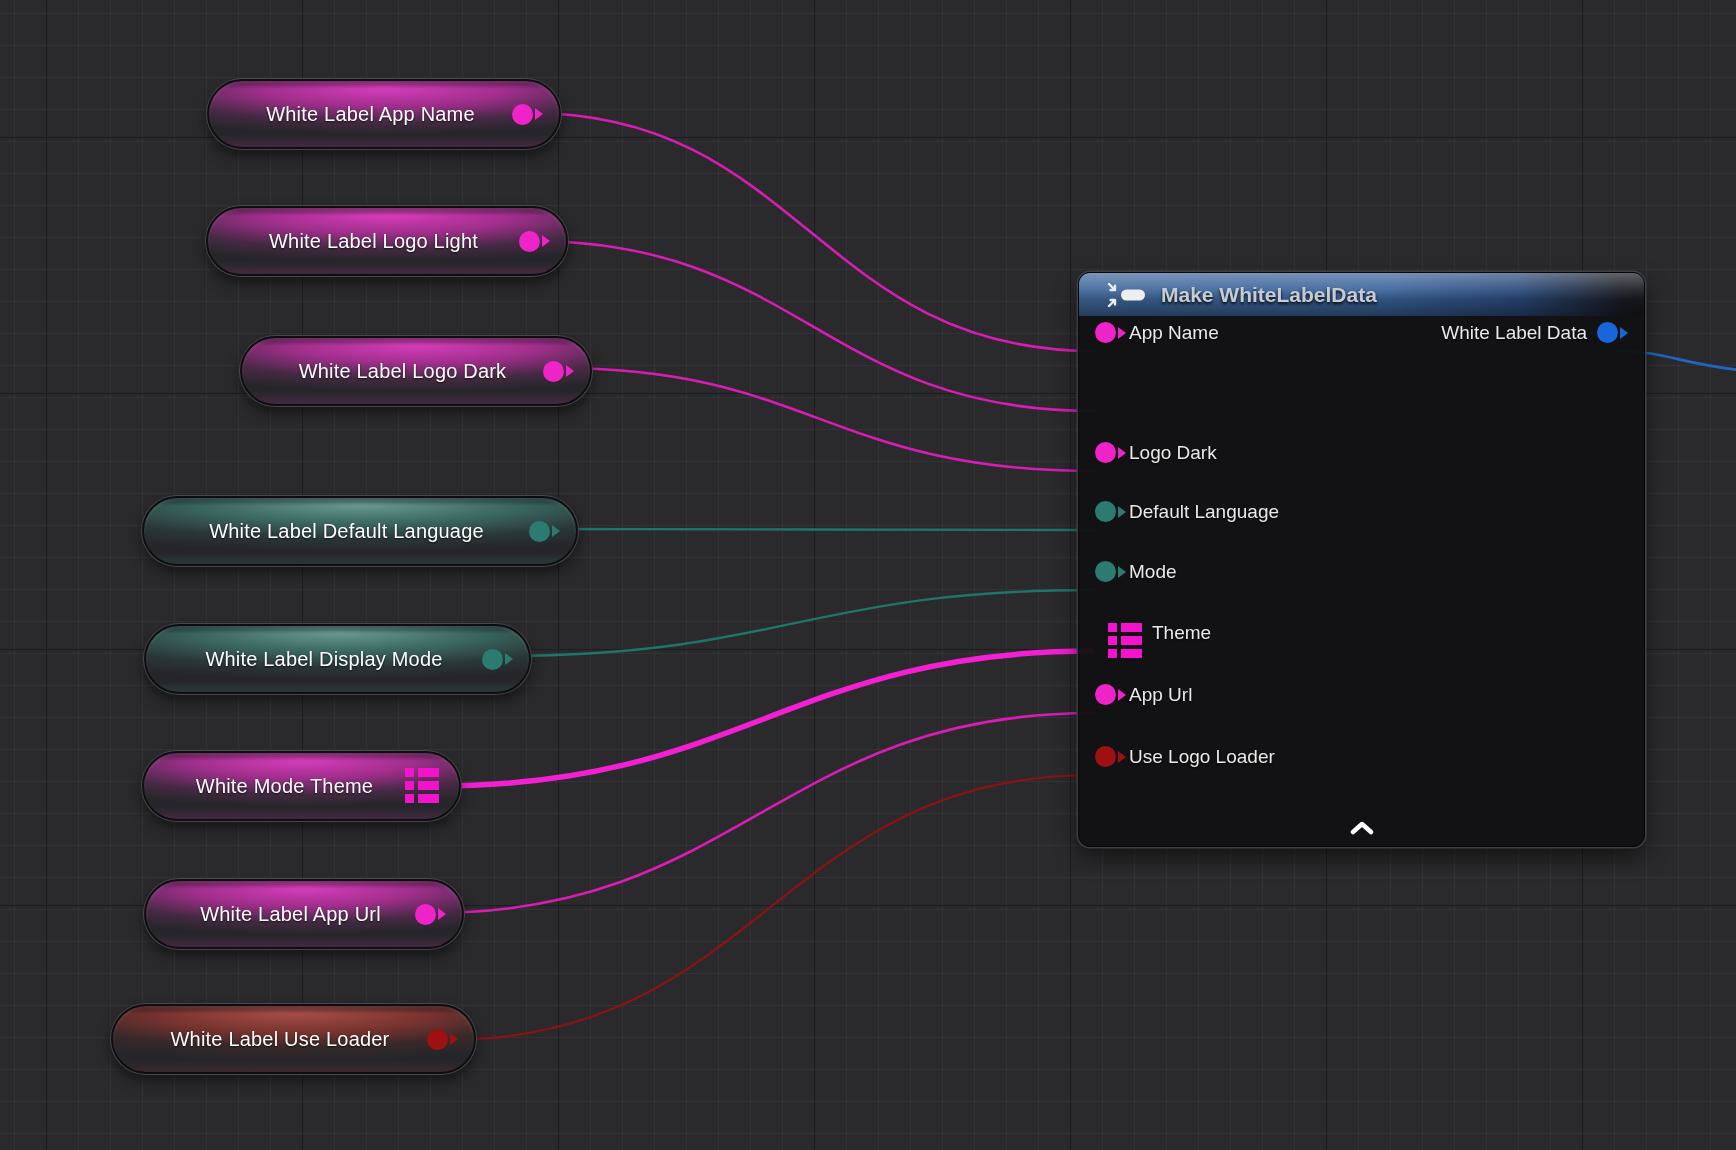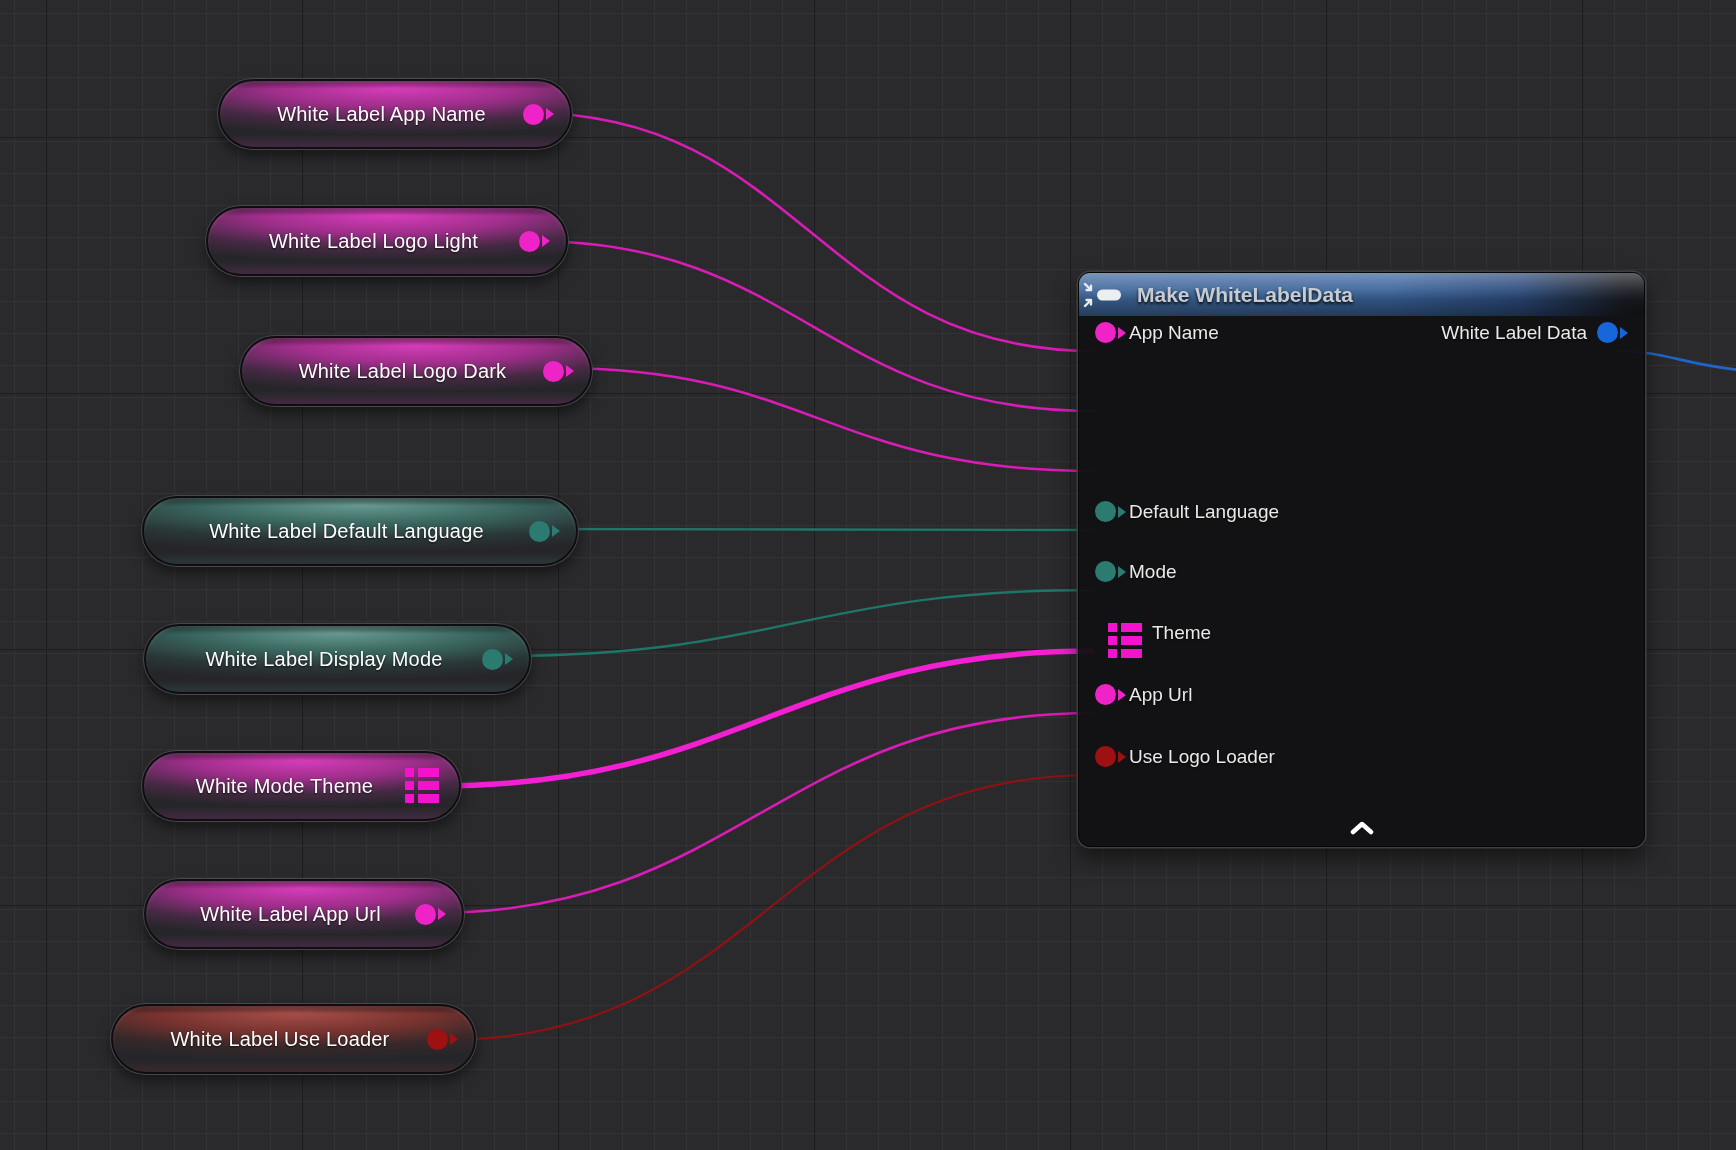--- a/index.html
+++ b/index.html
@@ -57,21 +57,21 @@
   .pill .structicon{margin-right:20px;}
 
   
   .node{
     position:absolute;left:1078px;top:272px;width:567px;height:575px;box-sizing:border-box;
     background:rgba(17,17,19,.95);border-radius:12px;border:1px solid #060607;
     box-shadow:0 0 0 1.5px #3e3e44, 0 10px 22px rgba(0,0,0,.55);
   }
   .node-header{
     position:absolute;left:0;top:0;right:0;height:43px;border-radius:11px 11px 0 0;
-    display:flex;align-items:center;padding-left:4px;box-sizing:border-box;
+    display:flex;align-items:center;padding-left:28px;box-sizing:border-box;
     background-image:
       linear-gradient(180deg, rgba(255,255,255,.30) 0%, rgba(255,255,255,.08) 38%, rgba(0,0,0,.18) 62%, rgba(0,0,0,.42) 100%),
       linear-gradient(90deg, #41699c 0%, #3a639a 55%, #2b4a7b 78%, #1b1e26 96%, #191a1e 100%);
   }
   .node-title{color:#c6ccd4;font-size:21px;font-weight:bold;margin-left:10px;
     text-shadow:0 2px 3px rgba(0,0,0,.9);white-space:nowrap;}
   .row{position:absolute;left:0;height:60px;display:flex;align-items:flex-start;padding-left:16px;gap:13px;}
   .row .pin-label{color:#e9e9ea;font-size:19px;text-shadow:0 1px 2px rgba(0,0,0,.8);white-space:nowrap;}
   .row.out{left:auto;right:0;padding-left:0;padding-right:26px;gap:10px;}
   .collapse{
@@ -89,21 +89,21 @@
     <path class="w-pink" d="M531,241 C800,241 824,411 1094,411"></path>
     <path class="w-pink" d="M558,368 C810,368 830,471 1094,471"></path>
     <path class="w-teal" d="M544,529 C790,529 840,530 1094,530"></path>
     <path class="w-teal" d="M500,656 C780,656 810,590 1094,590"></path>
     <path class="w-pink-thick" d="M436,786 C740,786 790,651 1094,651"></path>
     <path class="w-pink" d="M432,913 C740,913 780,713 1094,713"></path>
     <path class="w-red" d="M446,1040 C760,1040 780,775 1094,775"></path>
     <path class="w-blue" d="M1616,351 C1666,351 1680,364 1740,370"></path>
   </svg>
 
-  <div class="pill pink" style="left:218px;top:79px;width:354px">
+  <div class="pill pink" style="left:207px;top:79px;width:354px">
     <span class="pill-label">White Label App Name</span>
     <span class="pin magenta"></span>
   </div>
 
   <div class="pill pink" style="left:206px;top:206px;width:362px">
     <span class="pill-label">White Label Logo Light</span>
     <span class="pin magenta"></span>
   </div>
 
   <div class="pill pink" style="left:240px;top:336px;width:352px">
@@ -154,20 +154,24 @@
         </g>
         <rect x="14" y="6.5" width="24" height="11" rx="5.5" fill="#eceef0"></rect>
       </svg>
       <span class="node-title">Make WhiteLabelData</span>
     </div>
 
     <div class="row" style="top:49px">
       <span class="pin magenta"></span>
       <span class="pin-label">App Name</span>
     </div>
+    <div class="row" style="top:169px">
+      <span class="pin magenta"></span>
+      <span class="pin-label">Logo Dark</span>
+    </div>
     <div class="row" style="top:228px">
       <span class="pin teal"></span>
       <span class="pin-label">Default Language</span>
     </div>
     <div class="row" style="top:288px">
       <span class="pin teal"></span>
       <span class="pin-label">Mode</span>
     </div>
     <div class="row" style="top:349px;padding-left:29px;gap:10px">
       <svg class="structicon" width="34" height="38" viewBox="0 0 34 38">

